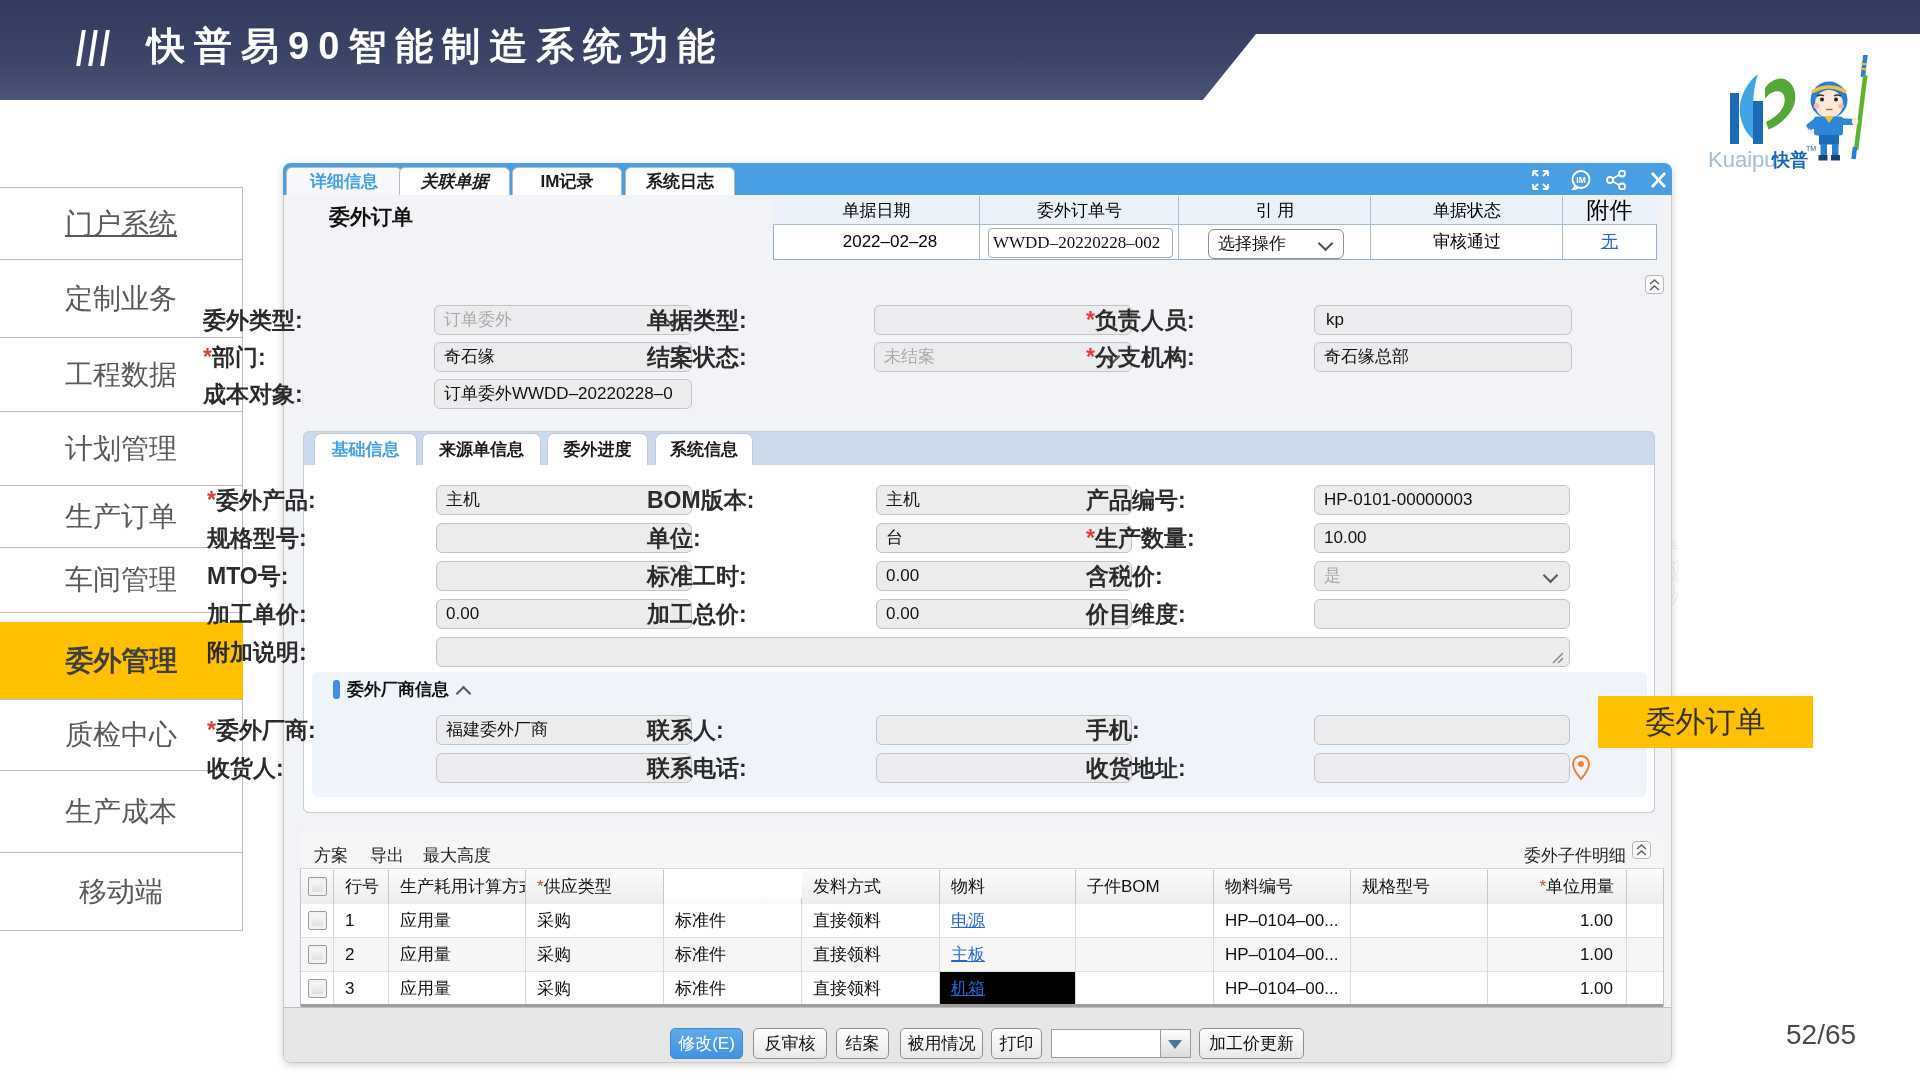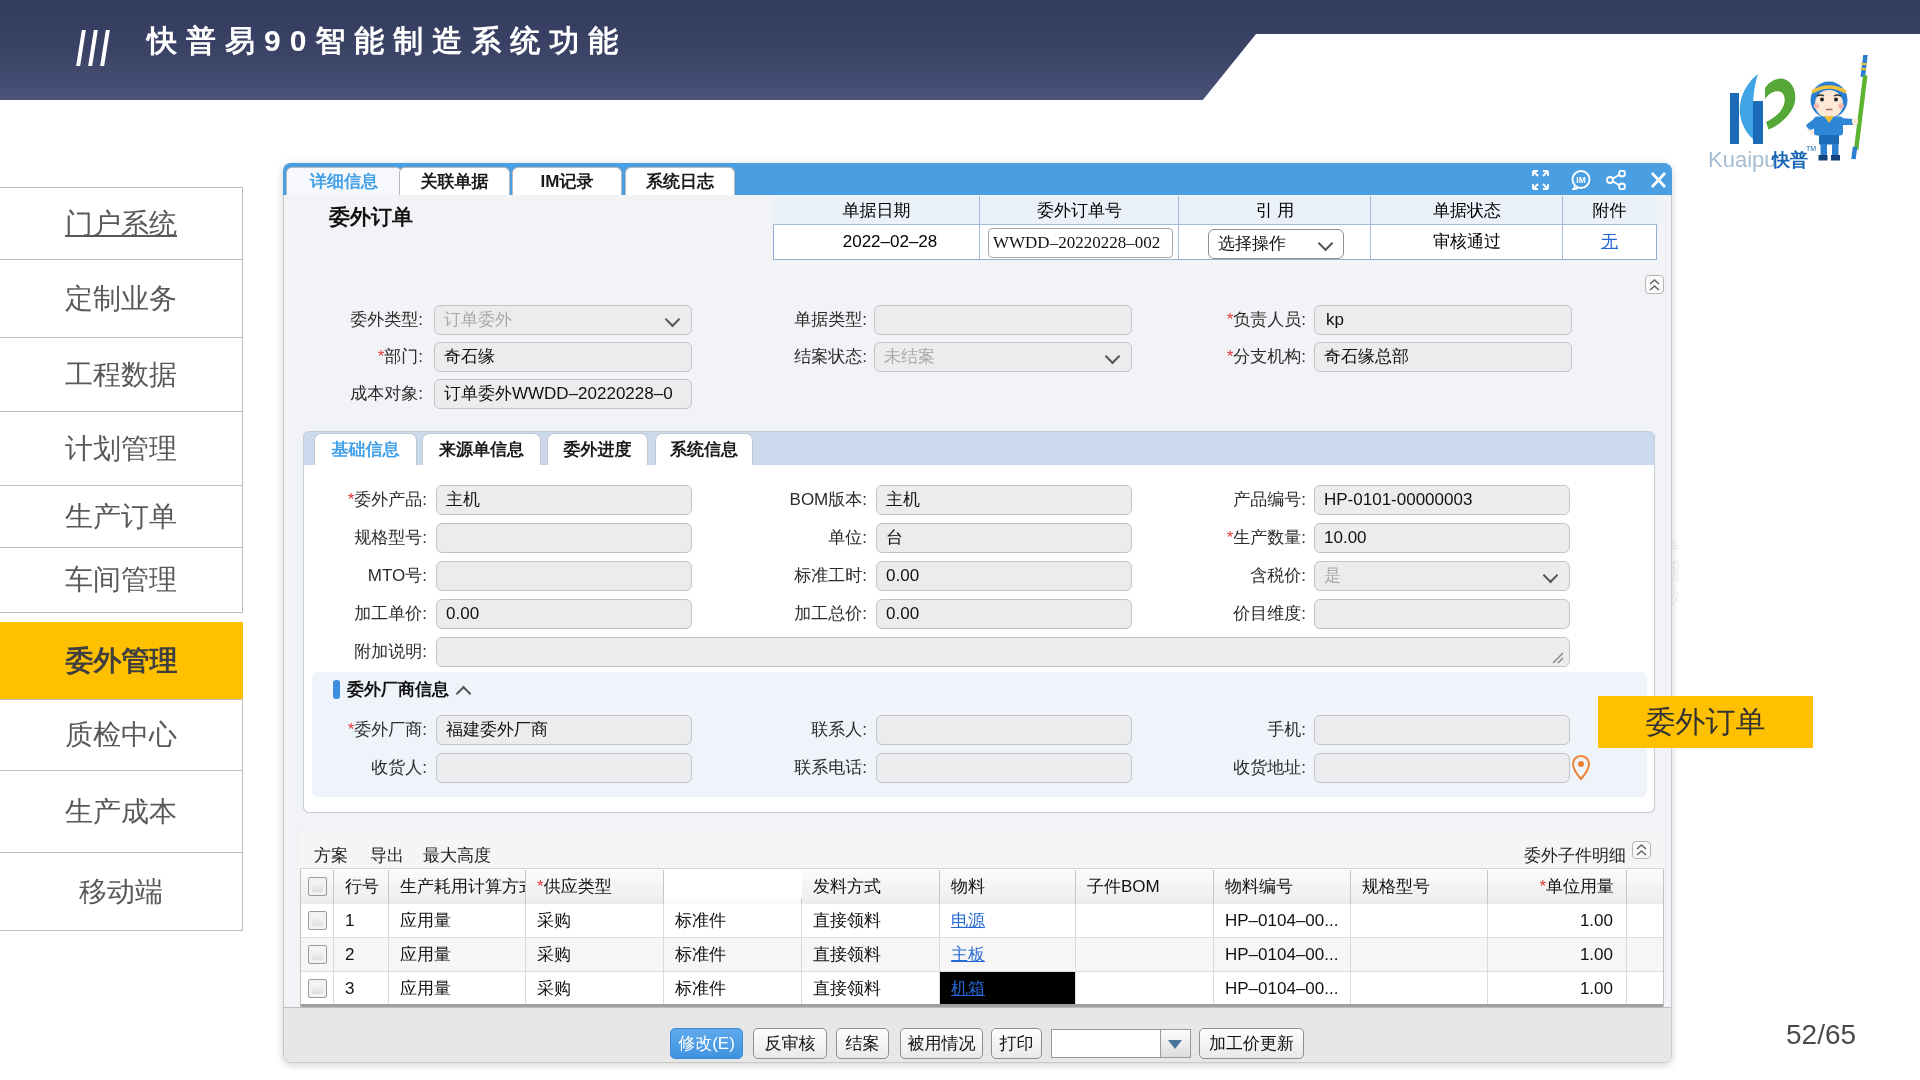--- a/index.html
+++ b/index.html
@@ -4,37 +4,37 @@
 <title>slide</title>
 <style>
 *{margin:0;padding:0;box-sizing:border-box;}
 html,body{width:1920px;height:1080px;background:#fff;overflow:hidden;
  font-family:"Liberation Sans",sans-serif;}
 .abs{position:absolute;}
 
 #hdr{position:absolute;left:0;top:0;width:1920px;height:100px;
  background:linear-gradient(180deg,#323a5d 0%,#3b4366 55%,#4c537a 100%);
  clip-path:polygon(0 0,1920px 0,1920px 34px,1256px 34px,1202px 101px,0 101px);}
-#htitle{position:absolute;left:147px;top:21px;font-size:30px;font-weight:bold;color:#fff;letter-spacing:9px;white-space:nowrap;}
+#htitle{position:absolute;left:147px;top:21px;font-size:38px;font-weight:bold;color:#fff;letter-spacing:9px;white-space:nowrap;}
 
 .side{position:absolute;left:-1px;width:244px;background:#fff;border:1px solid #bdbdbd;
  color:#595959;font-size:28px;display:flex;align-items:center;justify-content:center;white-space:nowrap;}
 .side.act{background:#ffc000;border:none;color:#3f3f3f;font-weight:bold;left:0;width:243px;}
 
 #win{position:absolute;left:283px;top:163px;width:1389px;height:900px;
  background:#f2f3f6;border:1px solid #c9c9c9;border-radius:8px;
  box-shadow:0 2px 8px rgba(0,0,0,.18);}
 #bluebar{position:absolute;left:283px;top:163px;width:1389px;height:32px;background:#4a9fe3;border-radius:8px 8px 0 0;}
 .ttab{position:absolute;top:167px;height:28px;background:#fff;border:1px solid #b9b9b9;border-bottom:none;
  border-radius:6px 6px 0 0;font-size:17px;font-weight:bold;color:#1a1a1a;text-align:center;line-height:27px;}
 .ttab.act{color:#42a0e8;background:#f7f8fb;}
 
 .htc{position:absolute;border-right:1px solid #a4bbd9;}
 
-.lbl{position:absolute;width:220px;text-align:right;font-size:17px;color:#2b2b2b;white-space:nowrap;height:30px;line-height:30px;}
+.lbl{position:absolute;width:220px;text-align:left;font-size:23px;color:#2b2b2b;white-space:nowrap;height:30px;line-height:30px;font-weight:bold;}
 .lbl i{font-style:normal;color:#e23b3b;}
 .inp{position:absolute;height:30px;background:#ececee;border:1px solid #c3c3c6;border-radius:6px;
  font-size:17px;line-height:28px;padding:0 9px;color:#111;white-space:nowrap;overflow:hidden;}
 .inp.dis{color:#a9a9ab;}
 .inp.wh{background:#fff;}
 .chev{position:absolute;width:11px;height:11px;border-right:2px solid #555;border-bottom:2px solid #555;transform:rotate(45deg);}
 
 .stab{position:absolute;top:433px;height:32px;background:#fff;border:1px solid #c2c8d2;border-bottom:none;
  border-radius:7px 7px 0 0;font-size:17px;font-weight:bold;color:#1a1a1a;text-align:center;line-height:32px;}
 .stab.act{color:#42a0e8;}
@@ -125,35 +125,35 @@
     <circle cx="92" cy="3.5" r="3"></circle>
       <circle cx="92" cy="16.5" r="3"></circle>
       <circle cx="80" cy="10" r="3"></circle>
     <path d="M82.6,8.7 L89.4,4.8 M82.6,11.3 L89.4,15.2"></path>
     <path d="M122,3 L135,17 M135,3 L122,17" stroke-width="2.6"></path>
   </g>
   <text x="51" y="13" font-size="8.5" fill="#fff" text-anchor="middle" font-weight="bold" font-family="Liberation Sans,sans-serif">IM</text>
 </svg>
 
 <div class="ttab act" style="left:286px;width:116px;">详细信息</div>
-<div class="ttab" style="left:399px;width:111px;">关联单据</div>
+<div class="ttab" style="left:399px;width:111px;font-style:italic;">关联单据</div>
 <div class="ttab" style="left:512px;width:110px;">IM记录</div>
 <div class="ttab" style="left:625px;width:110px;">系统日志</div>
 
 <div class="abs" style="left:773px;top:196px;width:884px;height:64px;border:1px solid #8fafd2;border-top:none;background:#fff;"></div>
 <div class="abs" style="left:773px;top:196px;width:884px;height:29px;background:#ebf1f8;border-bottom:1px solid #a4bbd9;"></div>
 <div class="htc" style="left:773px;top:196px;width:207px;height:63px;"></div>
 <div class="htc" style="left:980px;top:196px;width:199px;height:63px;"></div>
 <div class="htc" style="left:1179px;top:196px;width:192px;height:63px;"></div>
 <div class="htc" style="left:1371px;top:196px;width:192px;height:63px;"></div>
 <div class="abs" style="left:773px;top:196px;width:207px;height:29px;font-size:17px;line-height:29px;text-align:center;">单据日期</div>
 <div class="abs" style="left:980px;top:196px;width:199px;height:29px;font-size:17px;line-height:29px;text-align:center;">委外订单号</div>
 <div class="abs" style="left:1179px;top:196px;width:192px;height:29px;font-size:17px;line-height:29px;text-align:center;">引 用</div>
 <div class="abs" style="left:1371px;top:196px;width:192px;height:29px;font-size:17px;line-height:29px;text-align:center;">单据状态</div>
-<div class="abs" style="left:1563px;top:196px;width:93px;height:29px;font-size:17px;line-height:29px;text-align:center;">附件</div>
+<div class="abs" style="left:1563px;top:196px;width:93px;height:29px;font-size:23px;line-height:29px;text-align:center;">附件</div>
 <div class="abs" style="left:773px;top:225px;width:234px;height:35px;font-size:17px;line-height:34px;text-align:center;">2022–02–28</div>
 <div class="inp wh" style="left:988px;top:228px;width:185px;border-color:#a9a9a9;border-radius:4px;line-height:28px;padding:0 4px;font-family:Liberation Serif, serif;">WWDD–20220228–002</div>
 <div class="inp wh" style="left:1208px;top:229px;width:136px;border-color:#8f8f8f;">选择操作</div>
 <div class="chev" style="left:1320px;top:238px;"></div>
 <div class="abs" style="left:1371px;top:225px;width:192px;height:35px;font-size:17px;line-height:34px;text-align:center;">审核通过</div>
 <div class="abs" style="left:1563px;top:225px;width:93px;height:35px;font-size:17px;line-height:34px;text-align:center;"><a class="lk" href="#">无</a></div>
 
 <div class="abs" style="left:329px;top:203px;font-size:21px;font-weight:bold;color:#111;">委外订单</div>
 
 <div class="abs" style="left:1645px;top:275px;width:19px;height:19px;background:#fafafa;border:1px solid #b5b5b5;border-radius:4px;"></div>

